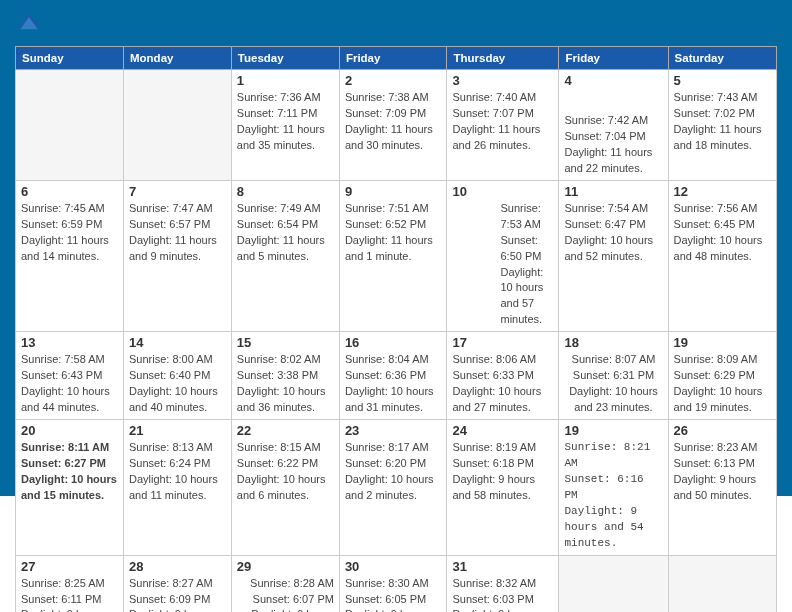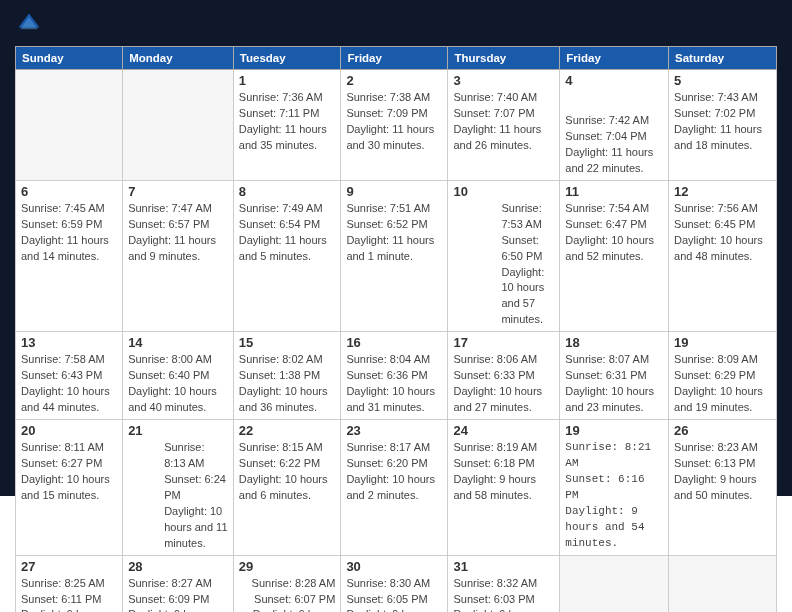--- a/index.html
+++ b/index.html
@@ -7,21 +7,21 @@
       font-family: Arial, sans-serif;
       background: #fff;
       width: 792px;
       height: 612px;
       overflow: hidden;
     }
     .page {
       width: 792px;
       height: 496px;
       padding: 10px 15px 4px 15px;
-      background: #0f172a;
+      background: #0369a1;
     }
     .header {
       display: flex;
       justify-content: space-between;
       align-items: flex-start;
       margin-bottom: 8px;
     }
     .logo {
       display: flex;
       align-items: center;
@@ -219,58 +219,58 @@
           </td>
           <td>
             <span class="day-num">14</span>
             <div class="day-info" style="white-space: pre-line;">Sunrise: 8:00 AM
 Sunset: 6:40 PM
 Daylight: 10 hours and 40 minutes.</div>
           </td>
           <td>
             <span class="day-num">15</span>
             <div class="day-info" style="white-space: pre-line;">Sunrise: 8:02 AM
-Sunset: 1:38 PM
+Sunset: 3:38 PM
 Daylight: 10 hours and 36 minutes.</div>
           </td>
           <td>
             <span class="day-num">16</span>
             <div class="day-info" style="white-space: pre-line;">Sunrise: 8:04 AM
 Sunset: 6:36 PM
 Daylight: 10 hours and 31 minutes.</div>
           </td>
           <td>
             <span class="day-num">17</span>
             <div class="day-info" style="white-space: pre-line;">Sunrise: 8:06 AM
 Sunset: 6:33 PM
 Daylight: 10 hours and 27 minutes.</div>
           </td>
           <td>
             <span class="day-num">18</span>
-            <div class="day-info" style="white-space: pre-line;">Sunrise: 8:07 AM
+            <div class="day-info" style="white-space: pre-line; text-align: center;">Sunrise: 8:07 AM
 Sunset: 6:31 PM
 Daylight: 10 hours and 23 minutes.</div>
           </td>
           <td>
             <span class="day-num">19</span>
             <div class="day-info" style="white-space: pre-line;">Sunrise: 8:09 AM
 Sunset: 6:29 PM
 Daylight: 10 hours and 19 minutes.</div>
           </td>
         </tr>
         <tr>
           <td>
             <span class="day-num">20</span>
-            <div class="day-info" style="white-space: pre-line;">Sunrise: 8:11 AM
+            <div class="day-info" style="white-space: pre-line; font-weight: bold;">Sunrise: 8:11 AM
 Sunset: 6:27 PM
 Daylight: 10 hours and 15 minutes.</div>
           </td>
           <td>
             <span class="day-num">21</span>
-            <div class="day-info" style="white-space: pre-line; margin-left: 36px;">Sunrise: 8:13 AM
+            <div class="day-info" style="white-space: pre-line;">Sunrise: 8:13 AM
 Sunset: 6:24 PM
 Daylight: 10 hours and 11 minutes.</div>
           </td>
           <td>
             <span class="day-num">22</span>
             <div class="day-info" style="white-space: pre-line;">Sunrise: 8:15 AM
 Sunset: 6:22 PM
 Daylight: 10 hours and 6 minutes.</div>
           </td>
           <td>

